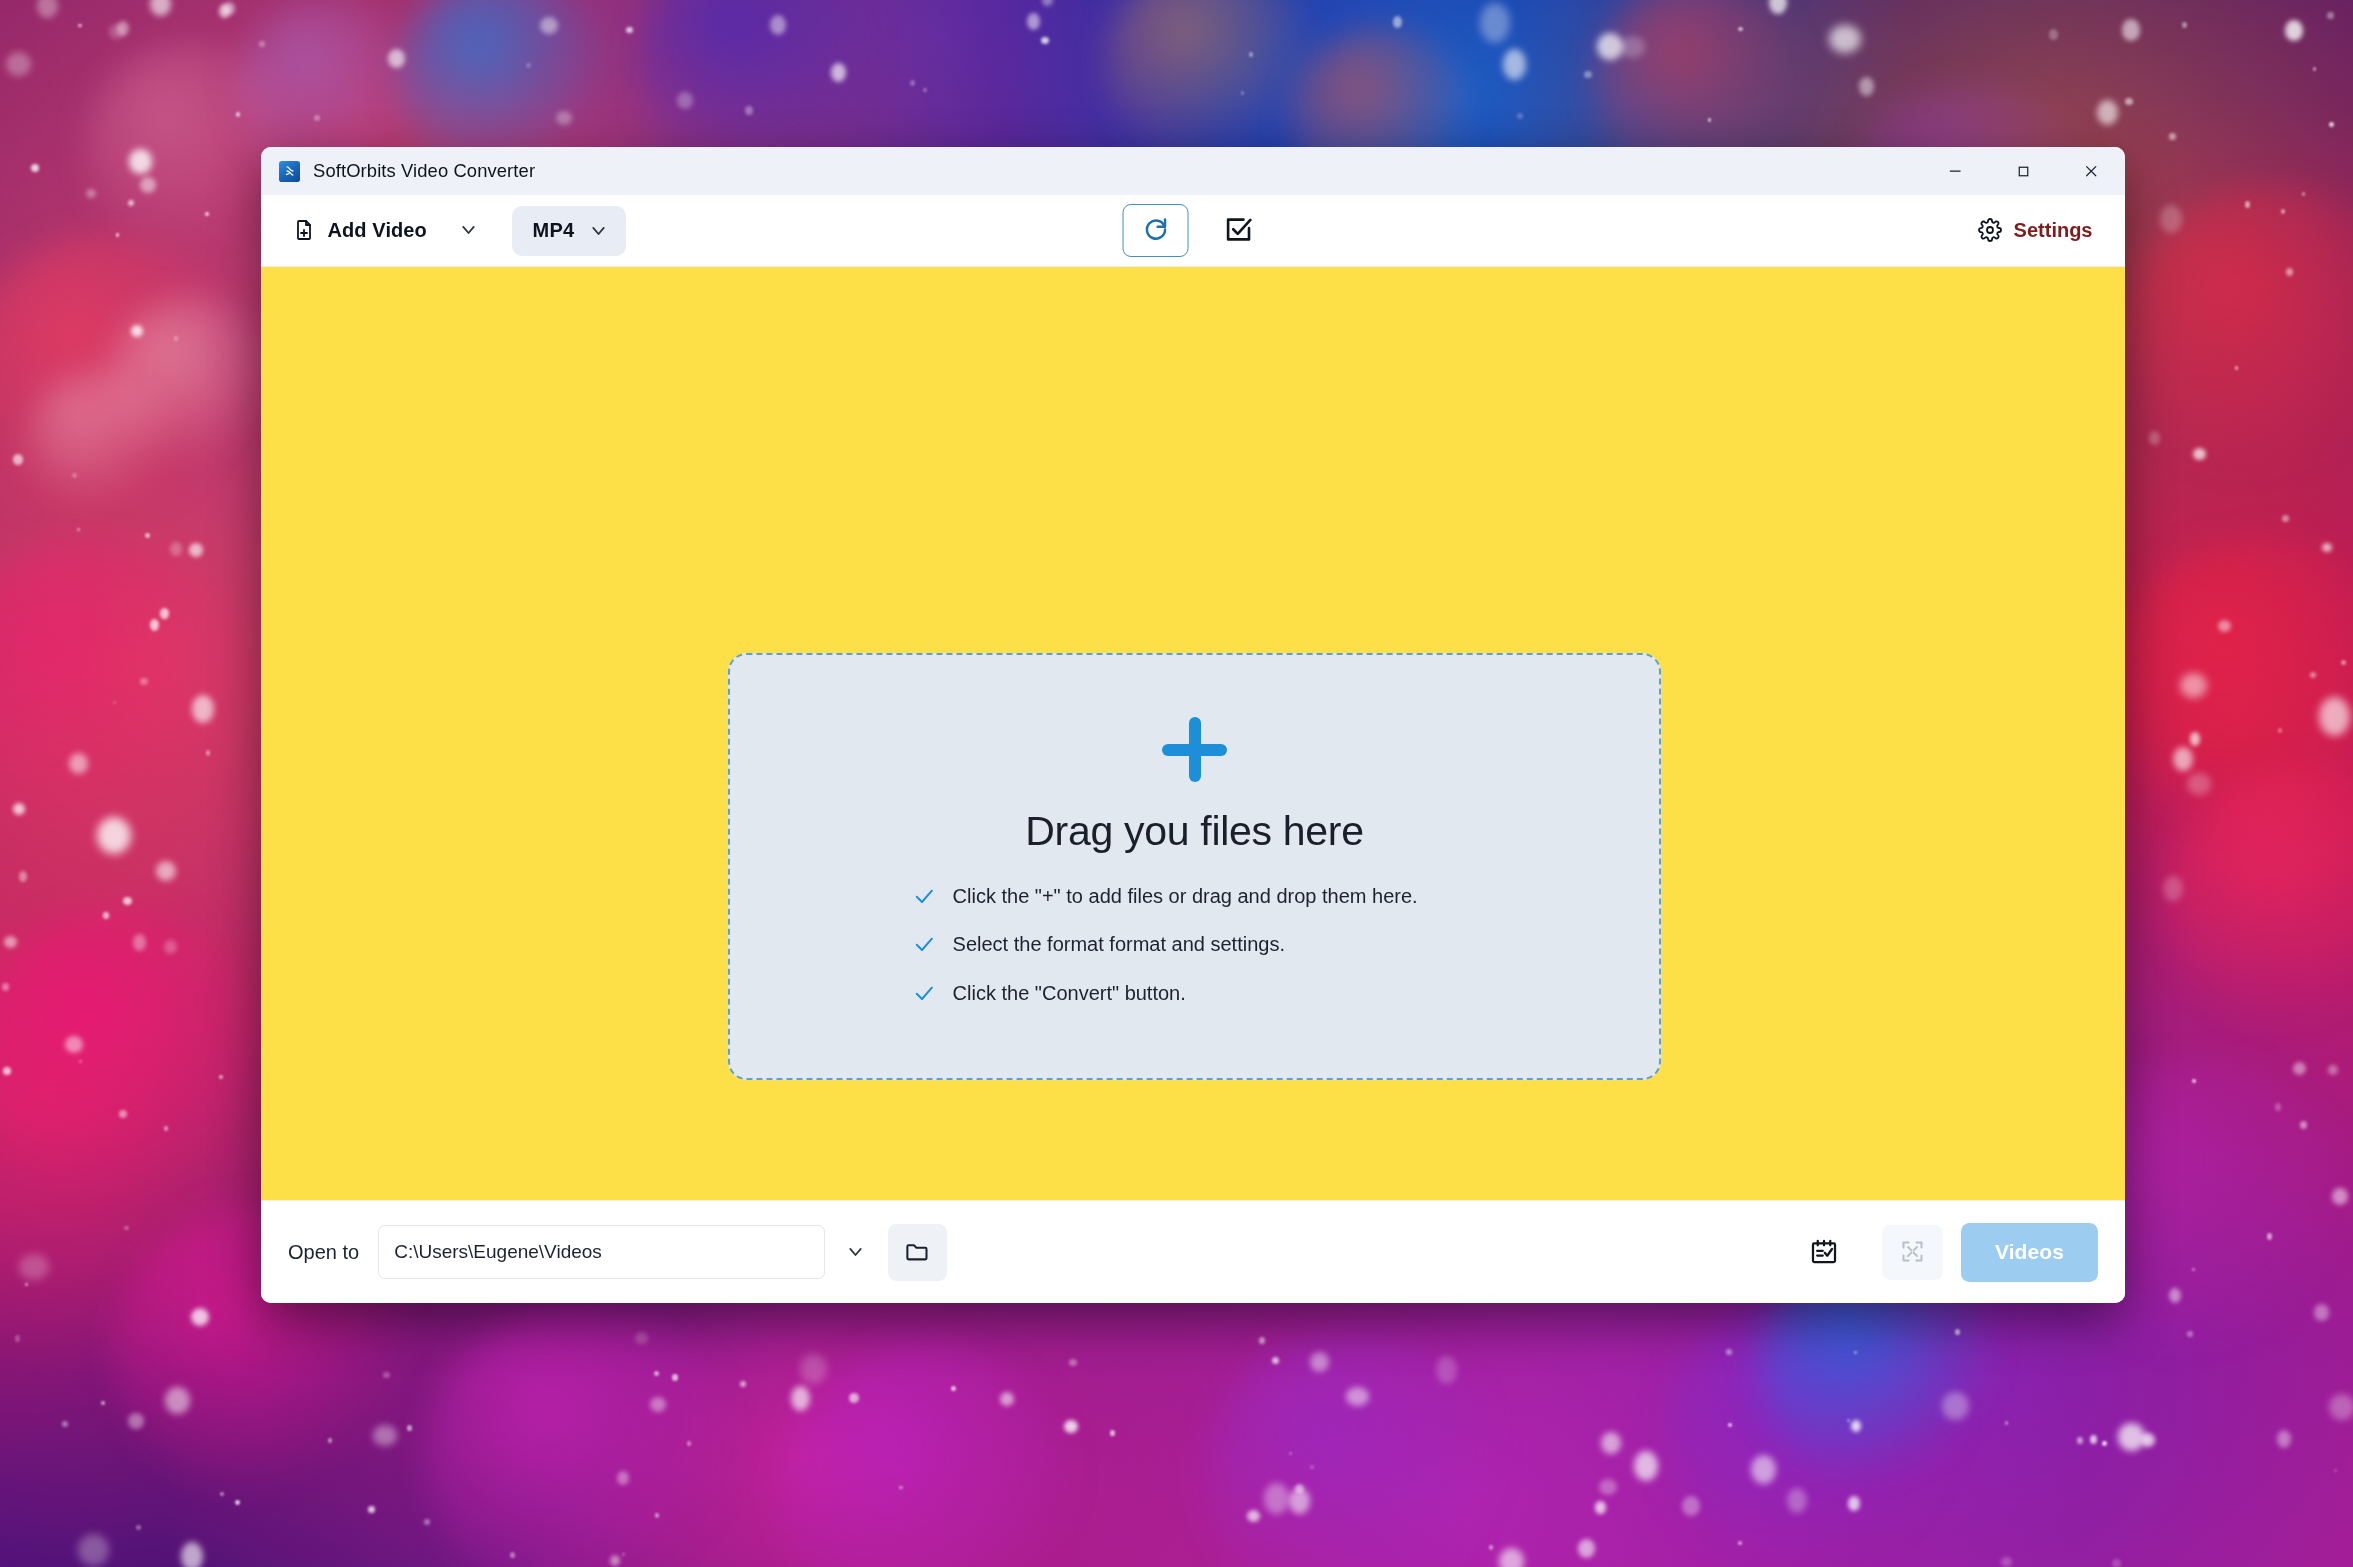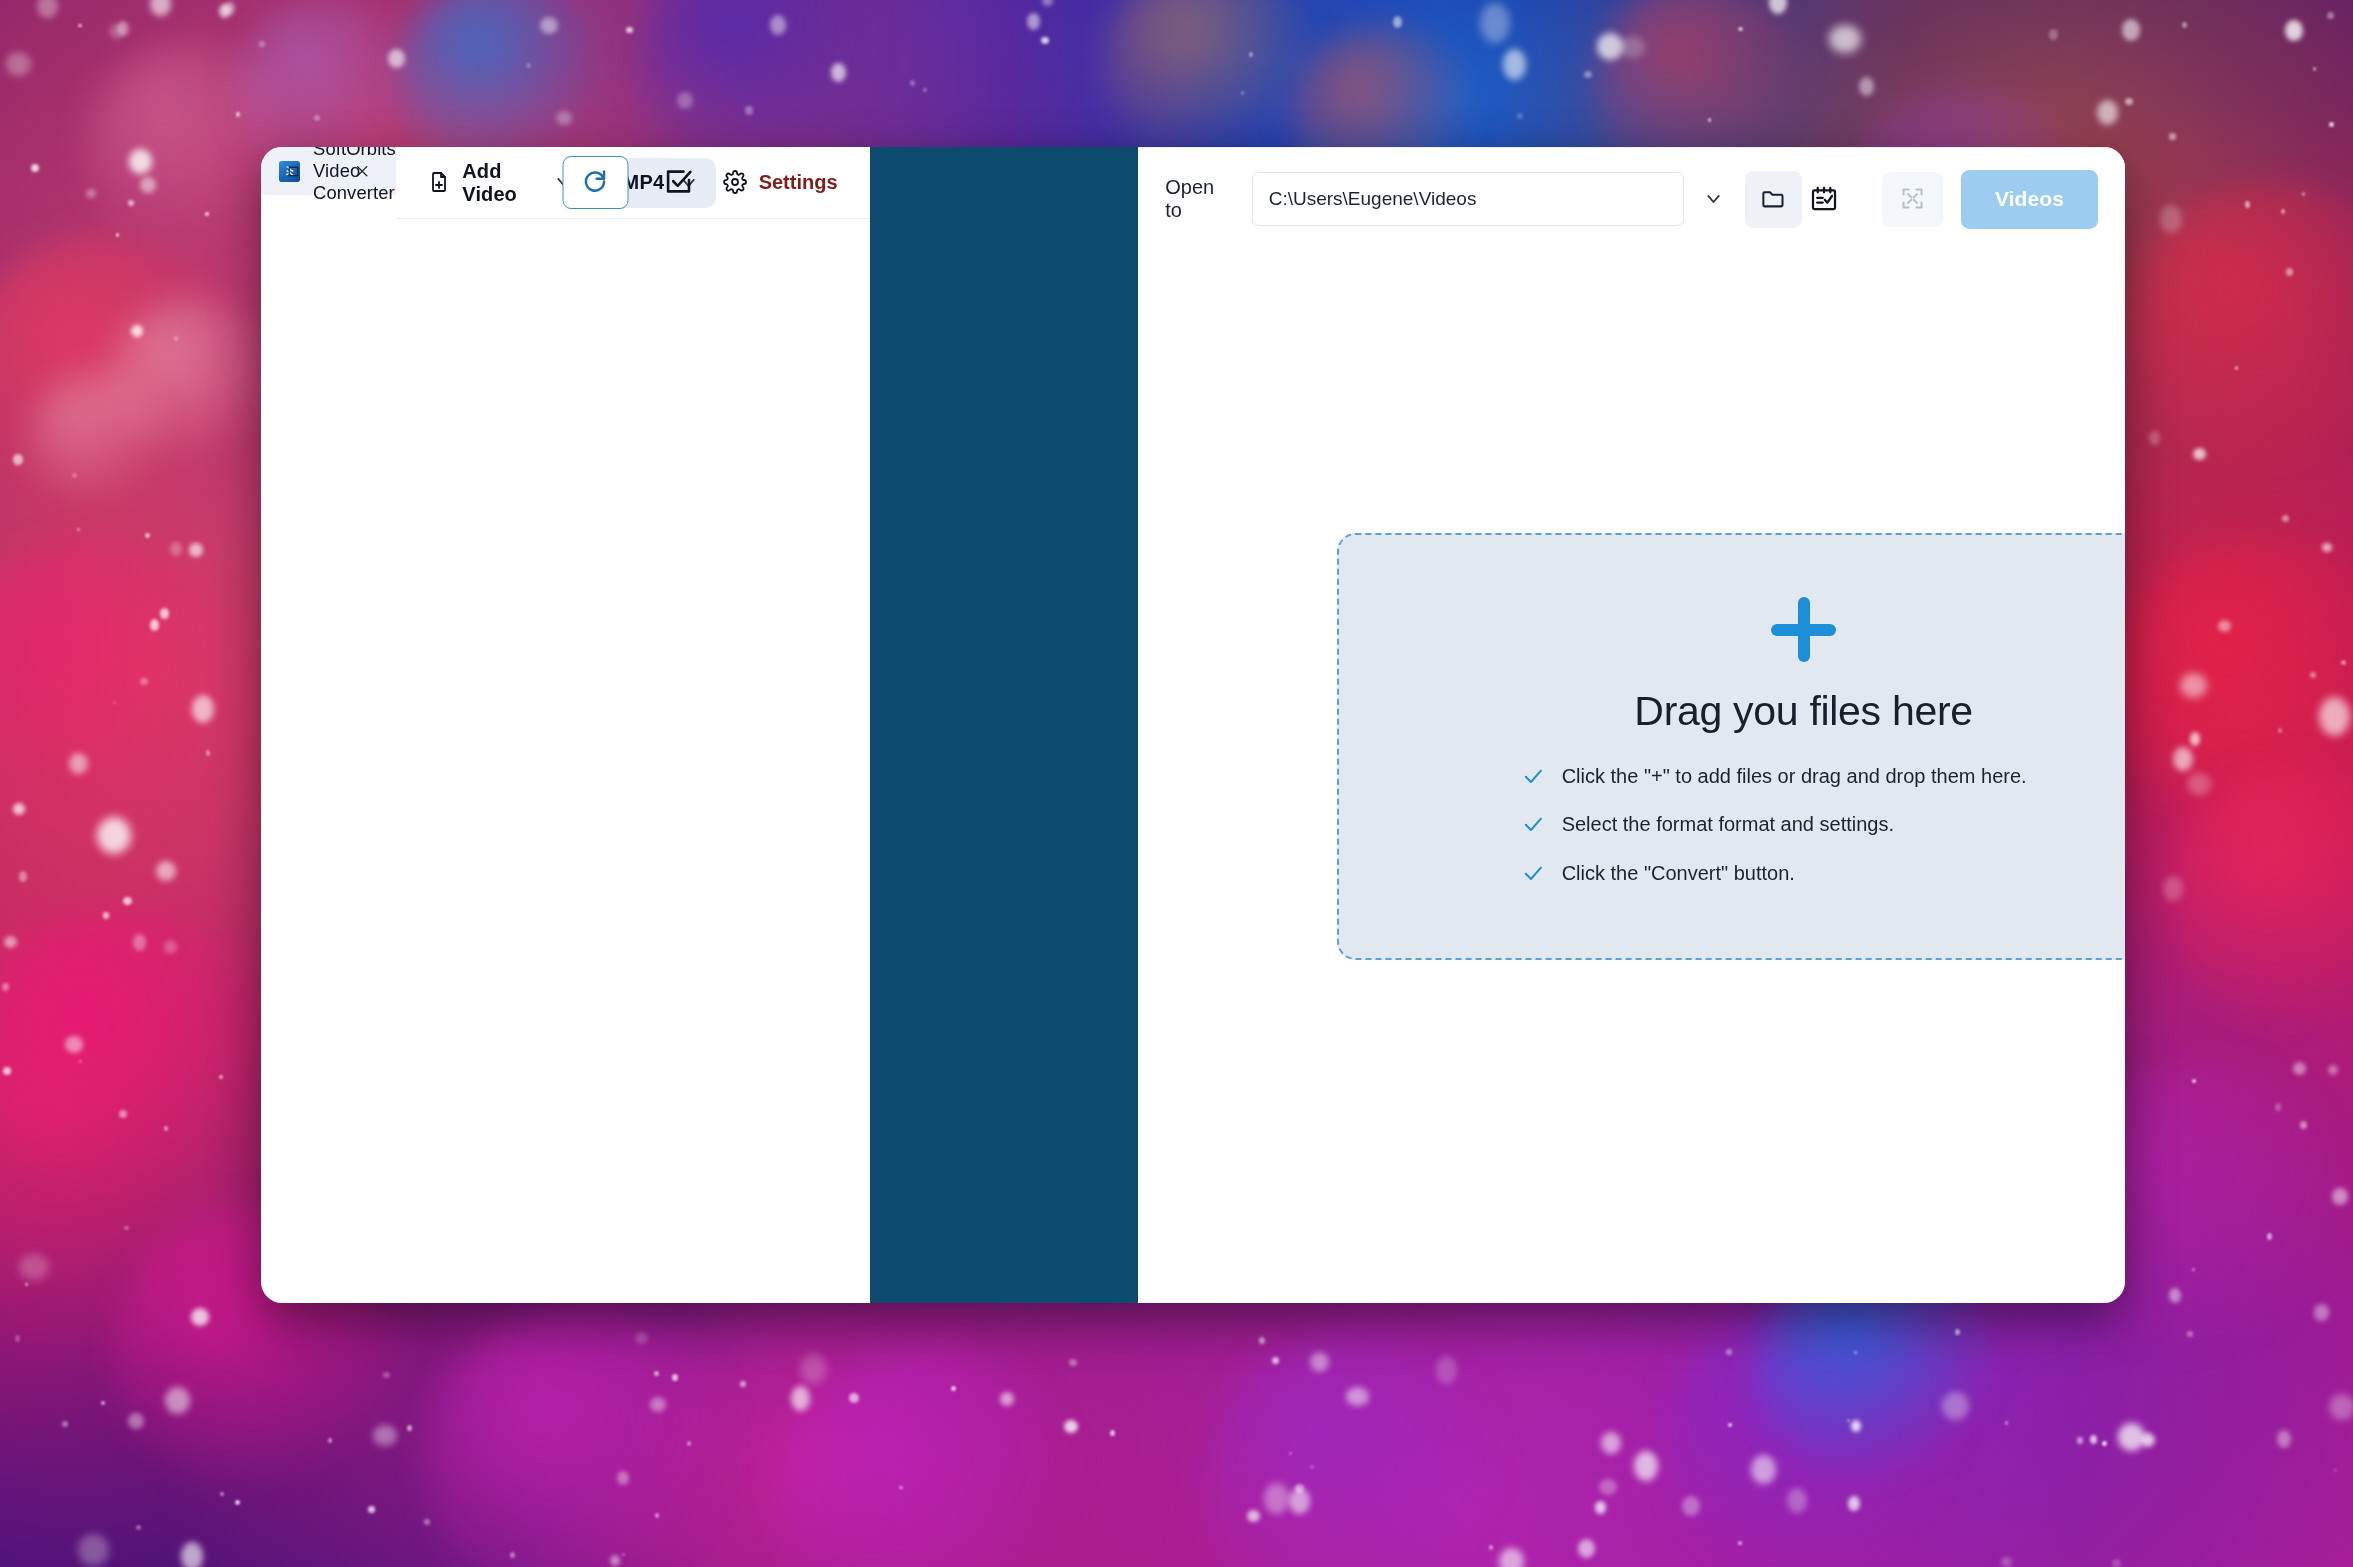--- a/index.html
+++ b/index.html
@@ -44,24 +44,25 @@
   }
 
   
   #app-window {
     position: absolute;
     left: 261px;
     top: 147px;
     width: 1864px;
     height: 1156px;
     background: #ffffff;
-    border-radius: 21px;
+    border-radius: 10px;
     box-shadow: 0 17px 50px rgba(0,0,0,0.45);
     overflow: hidden;
     display: flex;
+    flex-direction: column;
   }
 
   
   #titlebar {
     height: 48px;
     flex: 0 0 48px;
     background: #eef2f8;
     display: flex;
     align-items: center;
     padding-left: 18.4px;
@@ -178,21 +179,21 @@
   .settings-label {
     font-size: 20px;
     font-weight: bold;
     color: #7f1d1d;
     margin-left: 11.3px;
   }
 
   
   #content {
     flex: 1 1 auto;
-    background: #0c4a6e;
+    background: #fde047;
     position: relative;
     display: flex;
     align-items: center;
     justify-content: center;
   }
   #dropzone {
     position: absolute;
     left: 467px;
     top: 386px;
     width: 929px;

